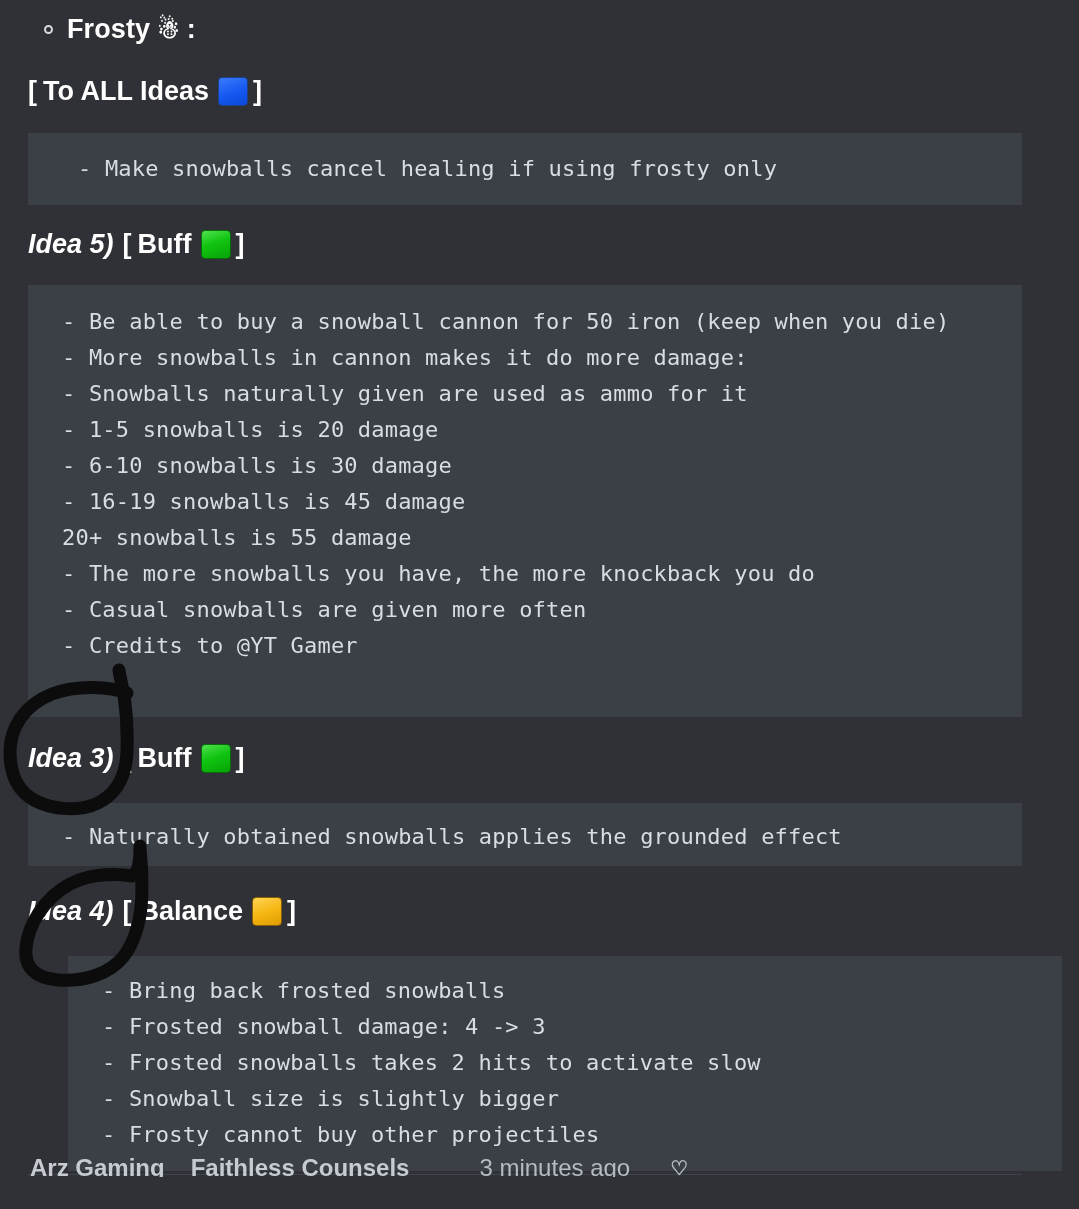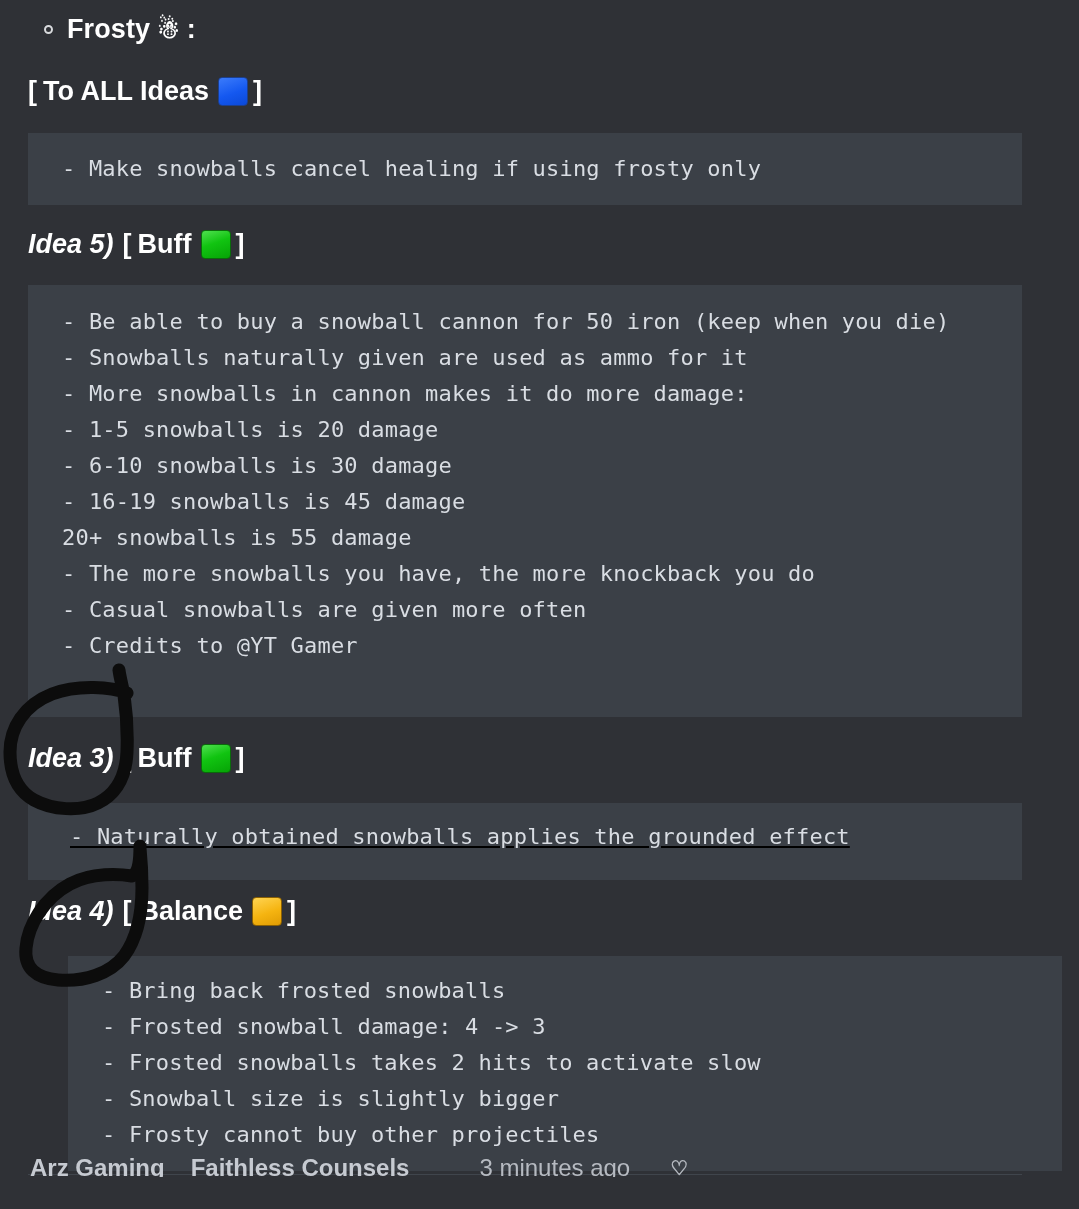--- a/index.html
+++ b/index.html
@@ -155,58 +155,58 @@
 
   <div class="heading" style="margin-top:31px;">
     <span class="brk">
       <span>[</span>
         <span style="margin-left:-3px;">To ALL Ideas</span>
       <span class="sq sq-blue"></span>
       <span style="margin-left:-4px;">]</span>
     </span>
   </div>
 
-  <div class="codeblock" style="top:133px; height:72px; padding:18px 0;">
+  <div class="codeblock" style="top:133px; height:72px; padding:18px 16px;">
     <div class="codeline">- Make snowballs cancel healing if using frosty only</div>
   </div>
 
   <div class="heading" style="position:absolute; top:229px;">
     <span class="ital">Idea 5)</span>
     <span class="brk">
       <span>[</span>
         <span style="margin-left:-3px;">Buff</span>
       <span class="sq sq-green"></span>
       <span style="margin-left:-4px;">]</span>
     </span>
   </div>
 
   <div class="codeblock" style="top:285px; height:432px; padding:19px 0 0 0;">
     <div class="codeline">- Be able to buy a snowball cannon for 50 iron (keep when you die)</div>
+    <div class="codeline">- More snowballs in cannon makes it do more damage:</div>
     <div class="codeline">- Snowballs naturally given are used as ammo for it</div>
-    <div class="codeline">- More snowballs in cannon makes it do more damage:</div>
     <div class="codeline">- 1-5 snowballs is 20 damage</div>
     <div class="codeline">- 6-10 snowballs is 30 damage</div>
     <div class="codeline">- 16-19 snowballs is 45 damage</div>
     <div class="codeline">20+ snowballs is 55 damage</div>
     <div class="codeline">- The more snowballs you have, the more knockback you do</div>
     <div class="codeline">- Casual snowballs are given more often</div>
     <div class="codeline">- Credits to @YT Gamer</div>
   </div>
 
   <div class="heading" style="position:absolute; top:743px;">
     <span class="ital">Idea 3)</span>
     <span class="brk">
       <span>[</span>
         <span style="margin-left:-3px;">Buff</span>
       <span class="sq sq-green"></span>
       <span style="margin-left:-4px;">]</span>
     </span>
   </div>
 
-  <div class="codeblock" style="top:803px; height:77px; padding:16px 8px;text-decoration:underline;">
+  <div class="codeblock" style="top:803px; height:63px; padding:16px 0;">
     <div class="codeline">- Naturally obtained snowballs applies the grounded effect</div>
   </div>
 
   <div class="heading" style="position:absolute; top:896px;">
     <span class="ital">Idea 4)</span>
     <span class="brk">
       <span>[</span>
         <span style="margin-left:-1px;">Balance</span>
       <span class="sq sq-amber"></span>
       <span style="margin-left:-4px;">]</span>

